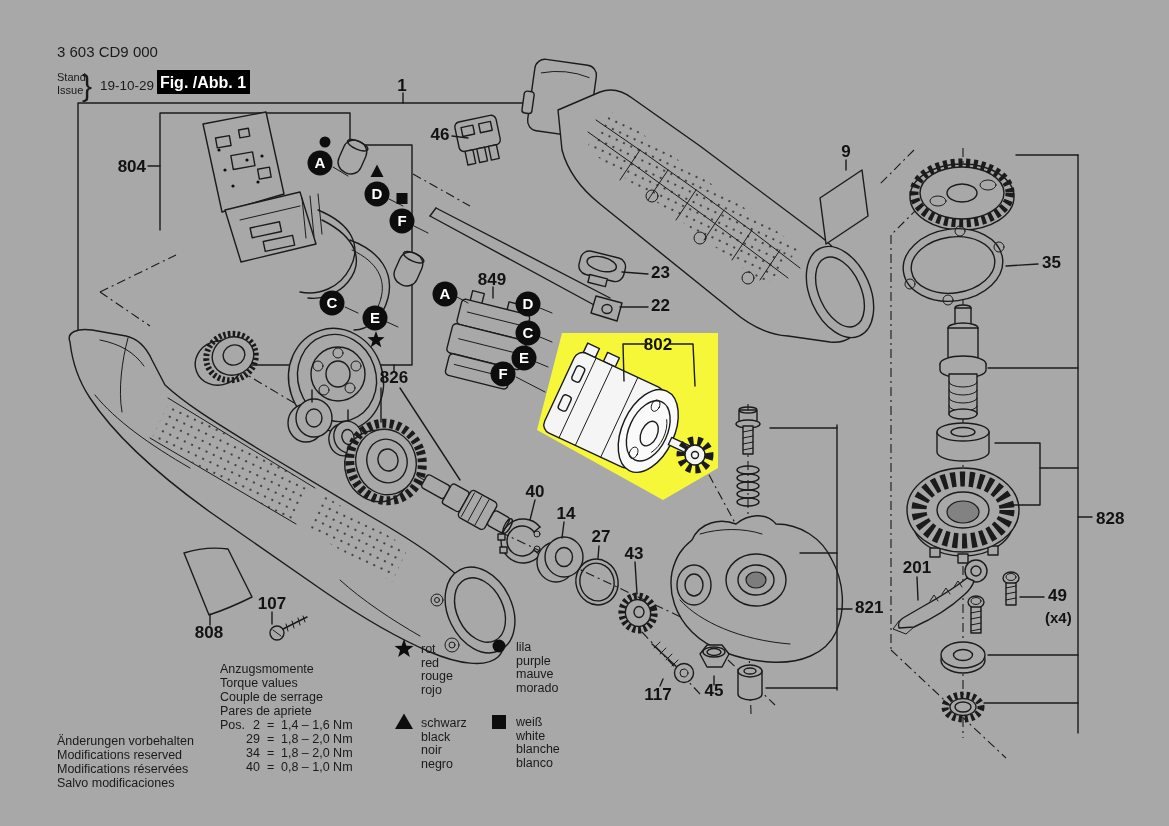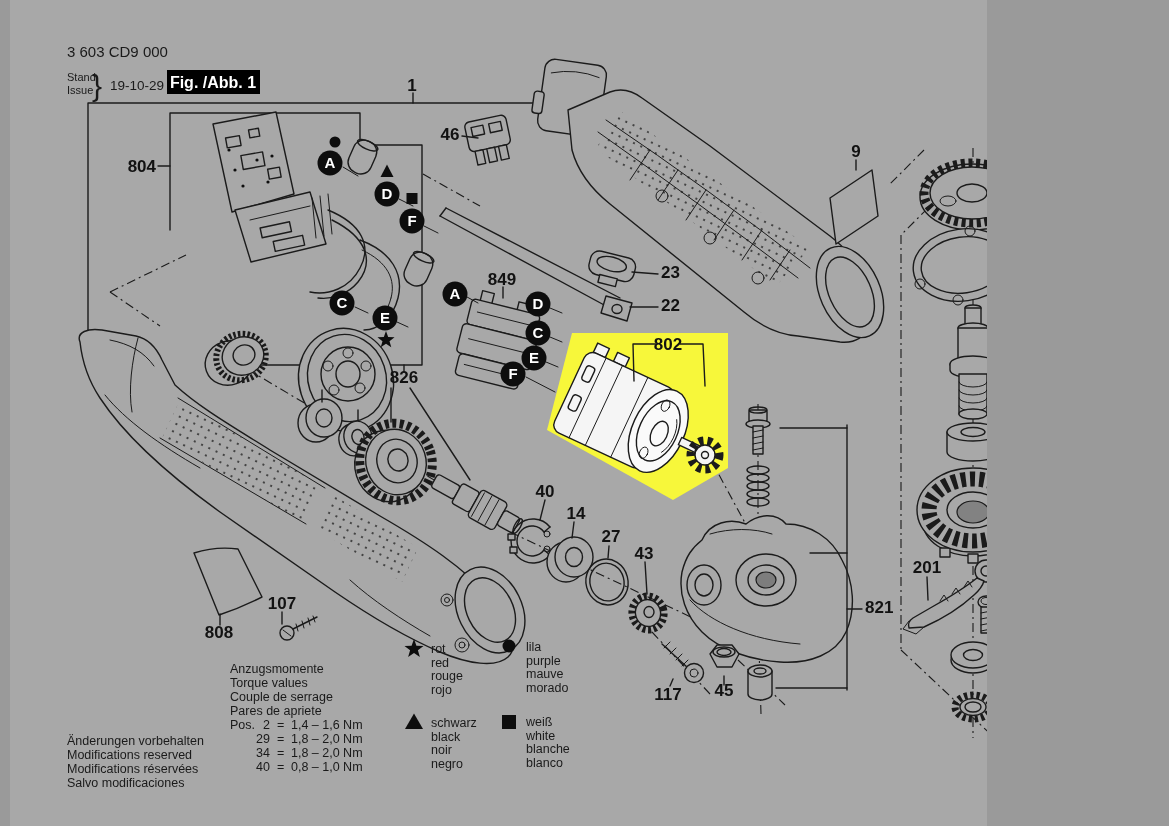--- a/index.html
+++ b/index.html
@@ -1,16 +1,16 @@
 <!DOCTYPE html>
 <html><head>
 <meta charset="utf-8">
 <style>
   html,body{margin:0;padding:0;background:#9a9a9a;}
-  .stage{width:977px;height:826px;position:relative;overflow:hidden;margin-left:10px;}
+  .stage{width:1169px;height:826px;position:relative;overflow:hidden;}
   svg{display:block;}
   svg *{vector-effect:non-scaling-stroke;}
   .ln{stroke:#1b1b1b;stroke-width:1.4;fill:none;stroke-linecap:round;stroke-linejoin:round;}
   .thin{stroke-width:1;}
   .fb{fill:#a8a8a8;}
   .fw{fill:#f5f5f5;}
   .fwh{fill:#fafafa;}
   .dash{stroke:#1b1b1b;stroke-width:1.1;fill:none;stroke-dasharray:9 4 2 4;}
   .teeth{stroke:#1b1b1b;fill:none;}
   .sym{fill:#0d0d0d;stroke:none;}

